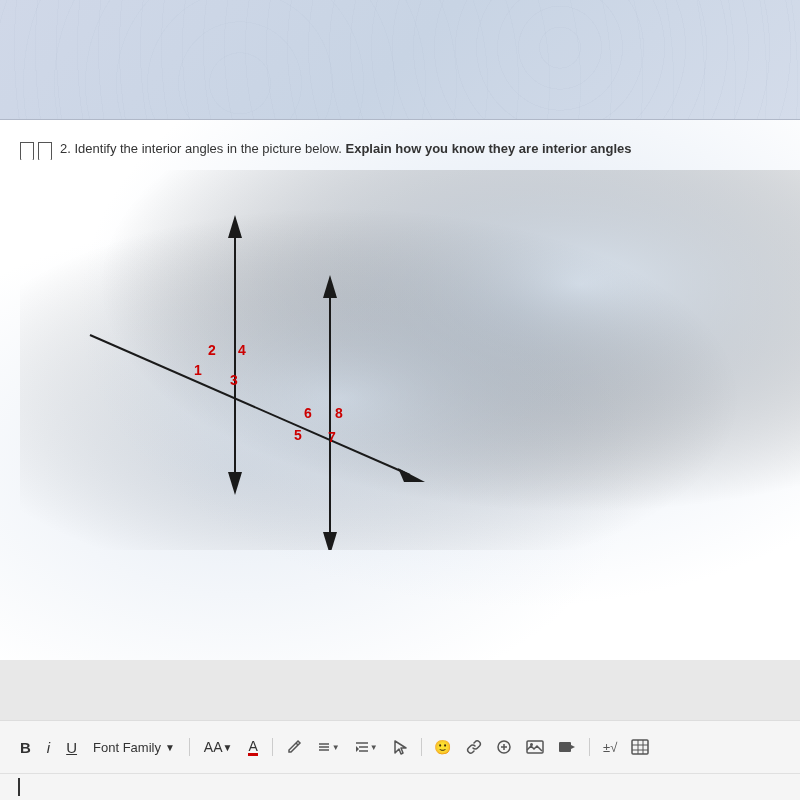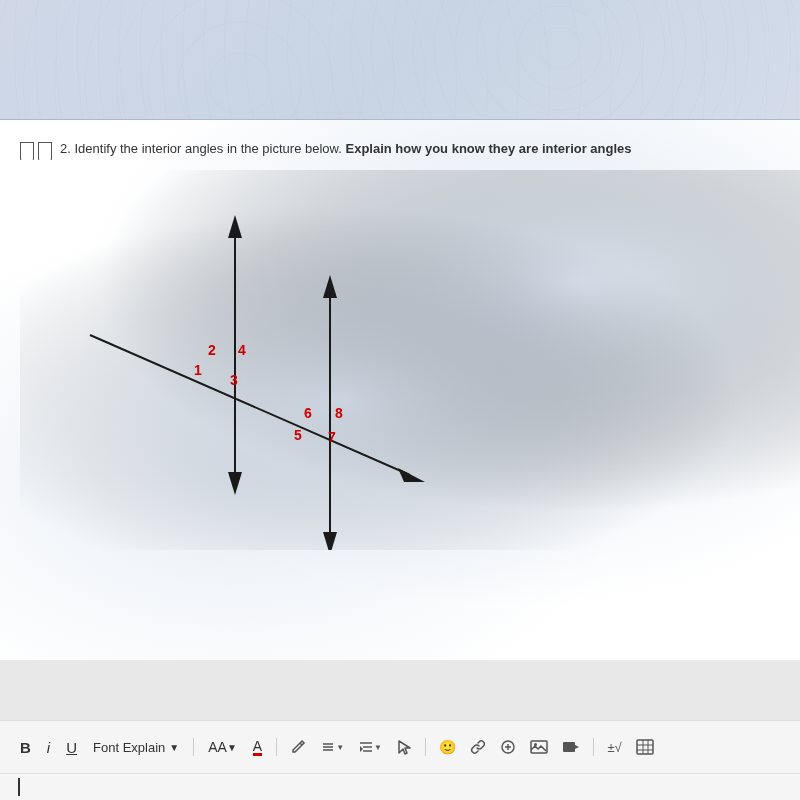--- a/index.html
+++ b/index.html
@@ -243,21 +243,21 @@
 <div class="toolbar">
   <div class="toolbar-row1">
 
     <button class="tb-btn tb-bold">B</button>
 
     <button class="tb-btn tb-italic">i</button>
 
     <button class="tb-btn tb-underline">U</button>
 
     <button class="font-family-btn">
-      <span>Font Explain</span>
+      <span>Font Family</span>
       <span style="font-size:10px; margin-left:2px;">▼</span>
     </button>
 
     <div class="divider-v"></div>
 
     <button class="tb-btn">
       <span>AA</span>
       <span style="font-size:10px;">▼</span>
     </button>
 

